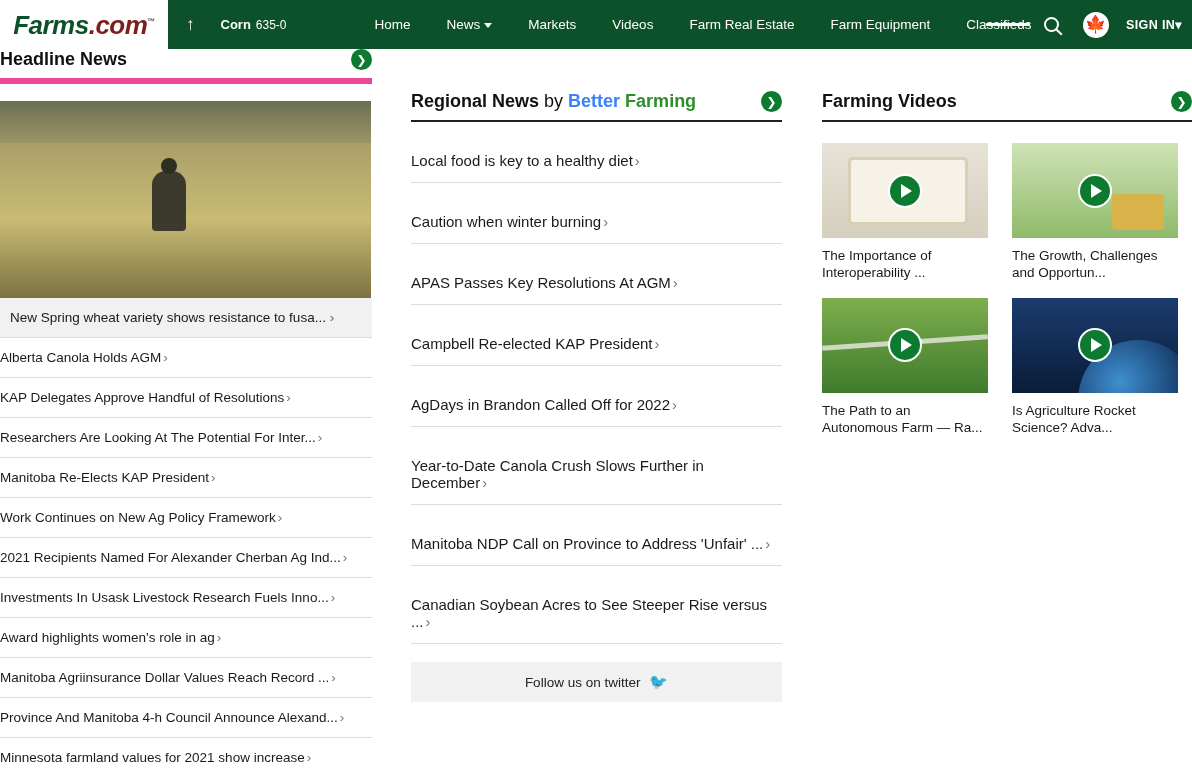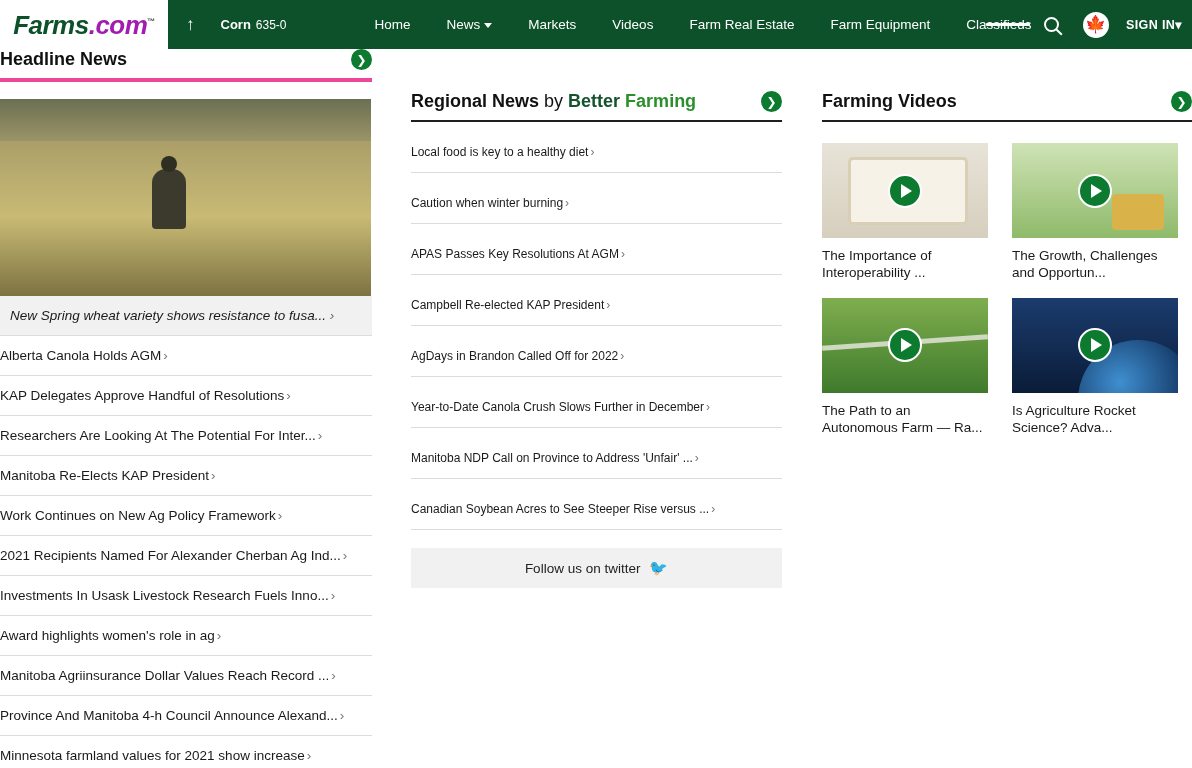--- a/index.html
+++ b/index.html
@@ -30,21 +30,21 @@
   }
   .logo-text {
     font-size: 26px;
     font-weight: bold;
     font-style: italic;
     color: #0c5129;
     letter-spacing: -0.5px;
     line-height: 1;
     position: relative;
   }
-  .logo-text .dotcom { color: #a21caf; }
+  .logo-text .dotcom { color: #7f1d1d; }
   .logo-text .tm {
     font-size: 8px;
     font-style: normal;
     vertical-align: super;
     color: #444;
   }
 
   .ticker {
     display: flex;
     align-items: center;
@@ -163,47 +163,47 @@
   .col-right {
     flex: 1 1 auto;
     padding-left: 40px;
   }
 
   
   .sec-head {
     display: flex;
     align-items: center;
     justify-content: space-between;
-    border-bottom: 4px solid #ec4899;
+    border-bottom: 6px solid #ec4899;
     padding-bottom: 8px;
   }
   .sec-head.mid, .sec-head.right { border-bottom: 2px solid #1f1f1f; }
   .sec-title {
     font-size: 18px;
     font-weight: bold;
     color: #111111;
   }
   .sec-title .by { font-weight: normal; color: #111; }
-  .sec-title .better { color: #14532d; }
+  .sec-title .better { color: #3b82f6; }
   .sec-title .farming { color: #2b8f2b; }
   .arrow-circle {
     width: 21px; height: 21px;
     border-radius: 50%;
     background: #0c7a2f;
     color: #ffffff;
     font-size: 12px;
     display: flex;
     align-items: center;
     justify-content: center;
     line-height: 1;
     cursor: pointer;
   }
 
   
-  .headline-wrap { margin-top: 17px; position: relative; font-style: italic; }
+  .headline-wrap { margin-top: 17px; position: relative; }
   .hero-img {
     width: 371px;
     height: 197px;
     display: block;
     background: linear-gradient(#9b8f5d 0%, #b5a96e 35%, #c9ba74 60%, #7d7342 100%);
     position: relative;
     overflow: hidden;
   }
   .hero-img .sky {
     position: absolute; top:0; left:0; right:0; height: 42px;
@@ -241,22 +241,22 @@
     color: #1a1a1a;
     cursor: pointer;
   }
   .news-list li .chev { color: #777; margin-left: 2px; }
 
   
   .col-mid .sec-head { margin-top: 42px; }
   .regional-list { list-style: none; margin: 0; padding: 0; }
   .regional-list li {
     border-bottom: 1px solid #dcdcdc;
-    padding: 23px 2px 13px 0;
-    font-size: 12px;
+    padding: 30px 2px 13px 0;
+    font-size: 15px;
     color: #1a1a1a;
     cursor: pointer;
   }
   .regional-list li .chev { color: #777; margin-left: 2px; }
   .twitter-box {
     margin-top: 18px;
     background: #f1f1f1;
     height: 40px;
     display: flex;
     align-items: center;

